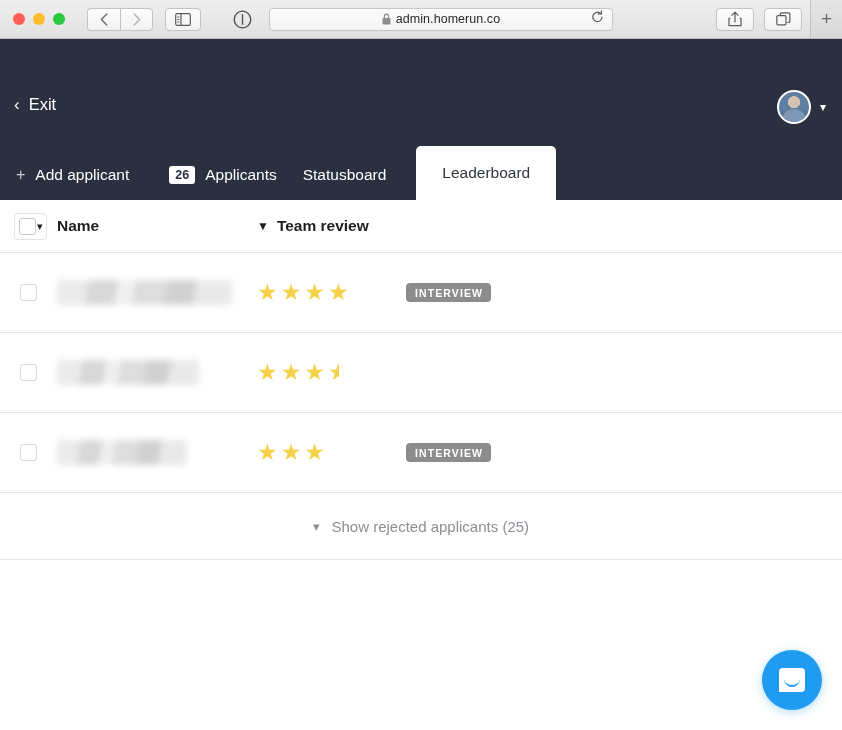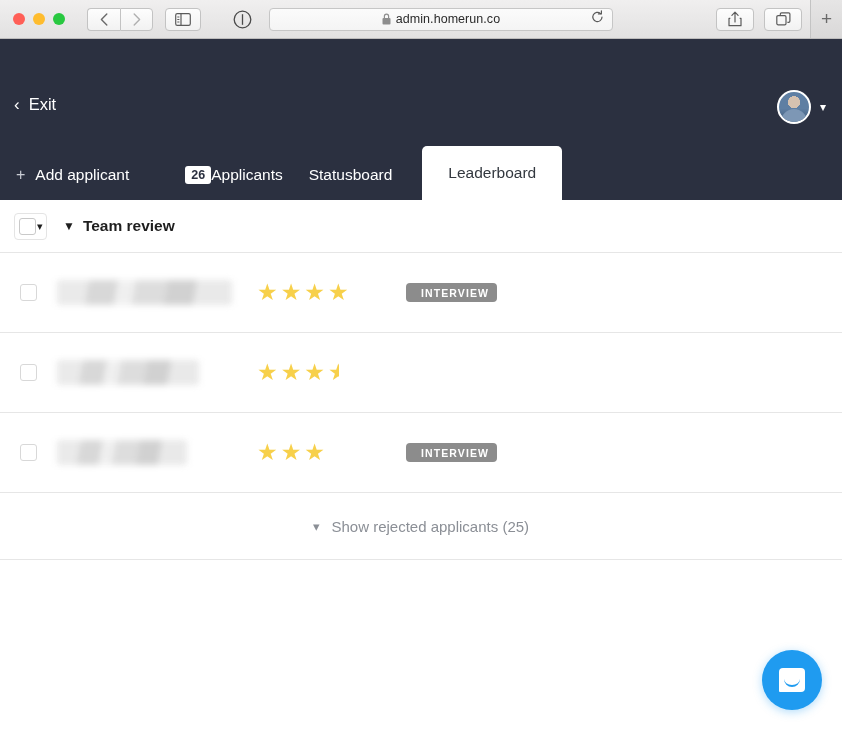--- a/index.html
+++ b/index.html
@@ -113,23 +113,23 @@
     display: flex; align-items: flex-end;
   }
   .add-applicant {
     display: flex; align-items: center; gap: 10px;
     color: #ffffff; font-size: 15.5px;
     padding: 0 0 16px 16px;
   }
   .plus-icon { font-size: 16px; font-weight: 300; color: #c9ccd4; }
 
   .applicants-tab {
-    display: flex; align-items: center; 
+    display: flex; align-items: center; gap: 10px;
     color: #ffffff; font-size: 15.5px;
-    margin-left: 56px; padding-bottom: 16px;
+    margin-left: 40px; padding-bottom: 16px;
   }
   .count-badge {
     background: #ffffff; color: #2b3040;
     font-size: 12.5px; font-weight: bold;
     border-radius: 3px;
     padding: 3px 6px 3px 6px;
     line-height: 1;
   }
 
   .tab {
@@ -201,21 +201,21 @@
     width: 50%; overflow: hidden;
     color: #f7d04a; font-size: 23px; line-height: 1;
   }
 
   .badge {
     display: inline-block;
     background: #8c8c8c; color: #ffffff;
     font-size: 10.5px; font-weight: bold;
     letter-spacing: 1.1px;
     border-radius: 4px;
-    padding: 5px 8px 4px 15px;
+    padding: 5px 8px 4px 9px;
     line-height: 1;
   }
 
   .show-rejected-row {
     height: 67px;
     display: flex; align-items: center; justify-content: center;
     border-bottom: 1px solid #e6e6e6;
   }
   .show-rejected {
     display: flex; align-items: center; gap: 12px;
@@ -353,20 +353,21 @@
 
 <div class="content">
 
   <div class="table-head">
     <div class="col-check">
       <div class="head-check-wrap">
         <span class="checkbox"></span>
         <span class="head-caret">▾</span>
       </div>
     </div>
+    <div class="col-name">Name</div>
     <div class="col-review">
       <span class="sort-caret">▼</span>
       <span>Team review</span>
     </div>
   </div>
 
   <div class="row">
     <div class="col-check">
       <span class="row-check"></span>
     </div>

